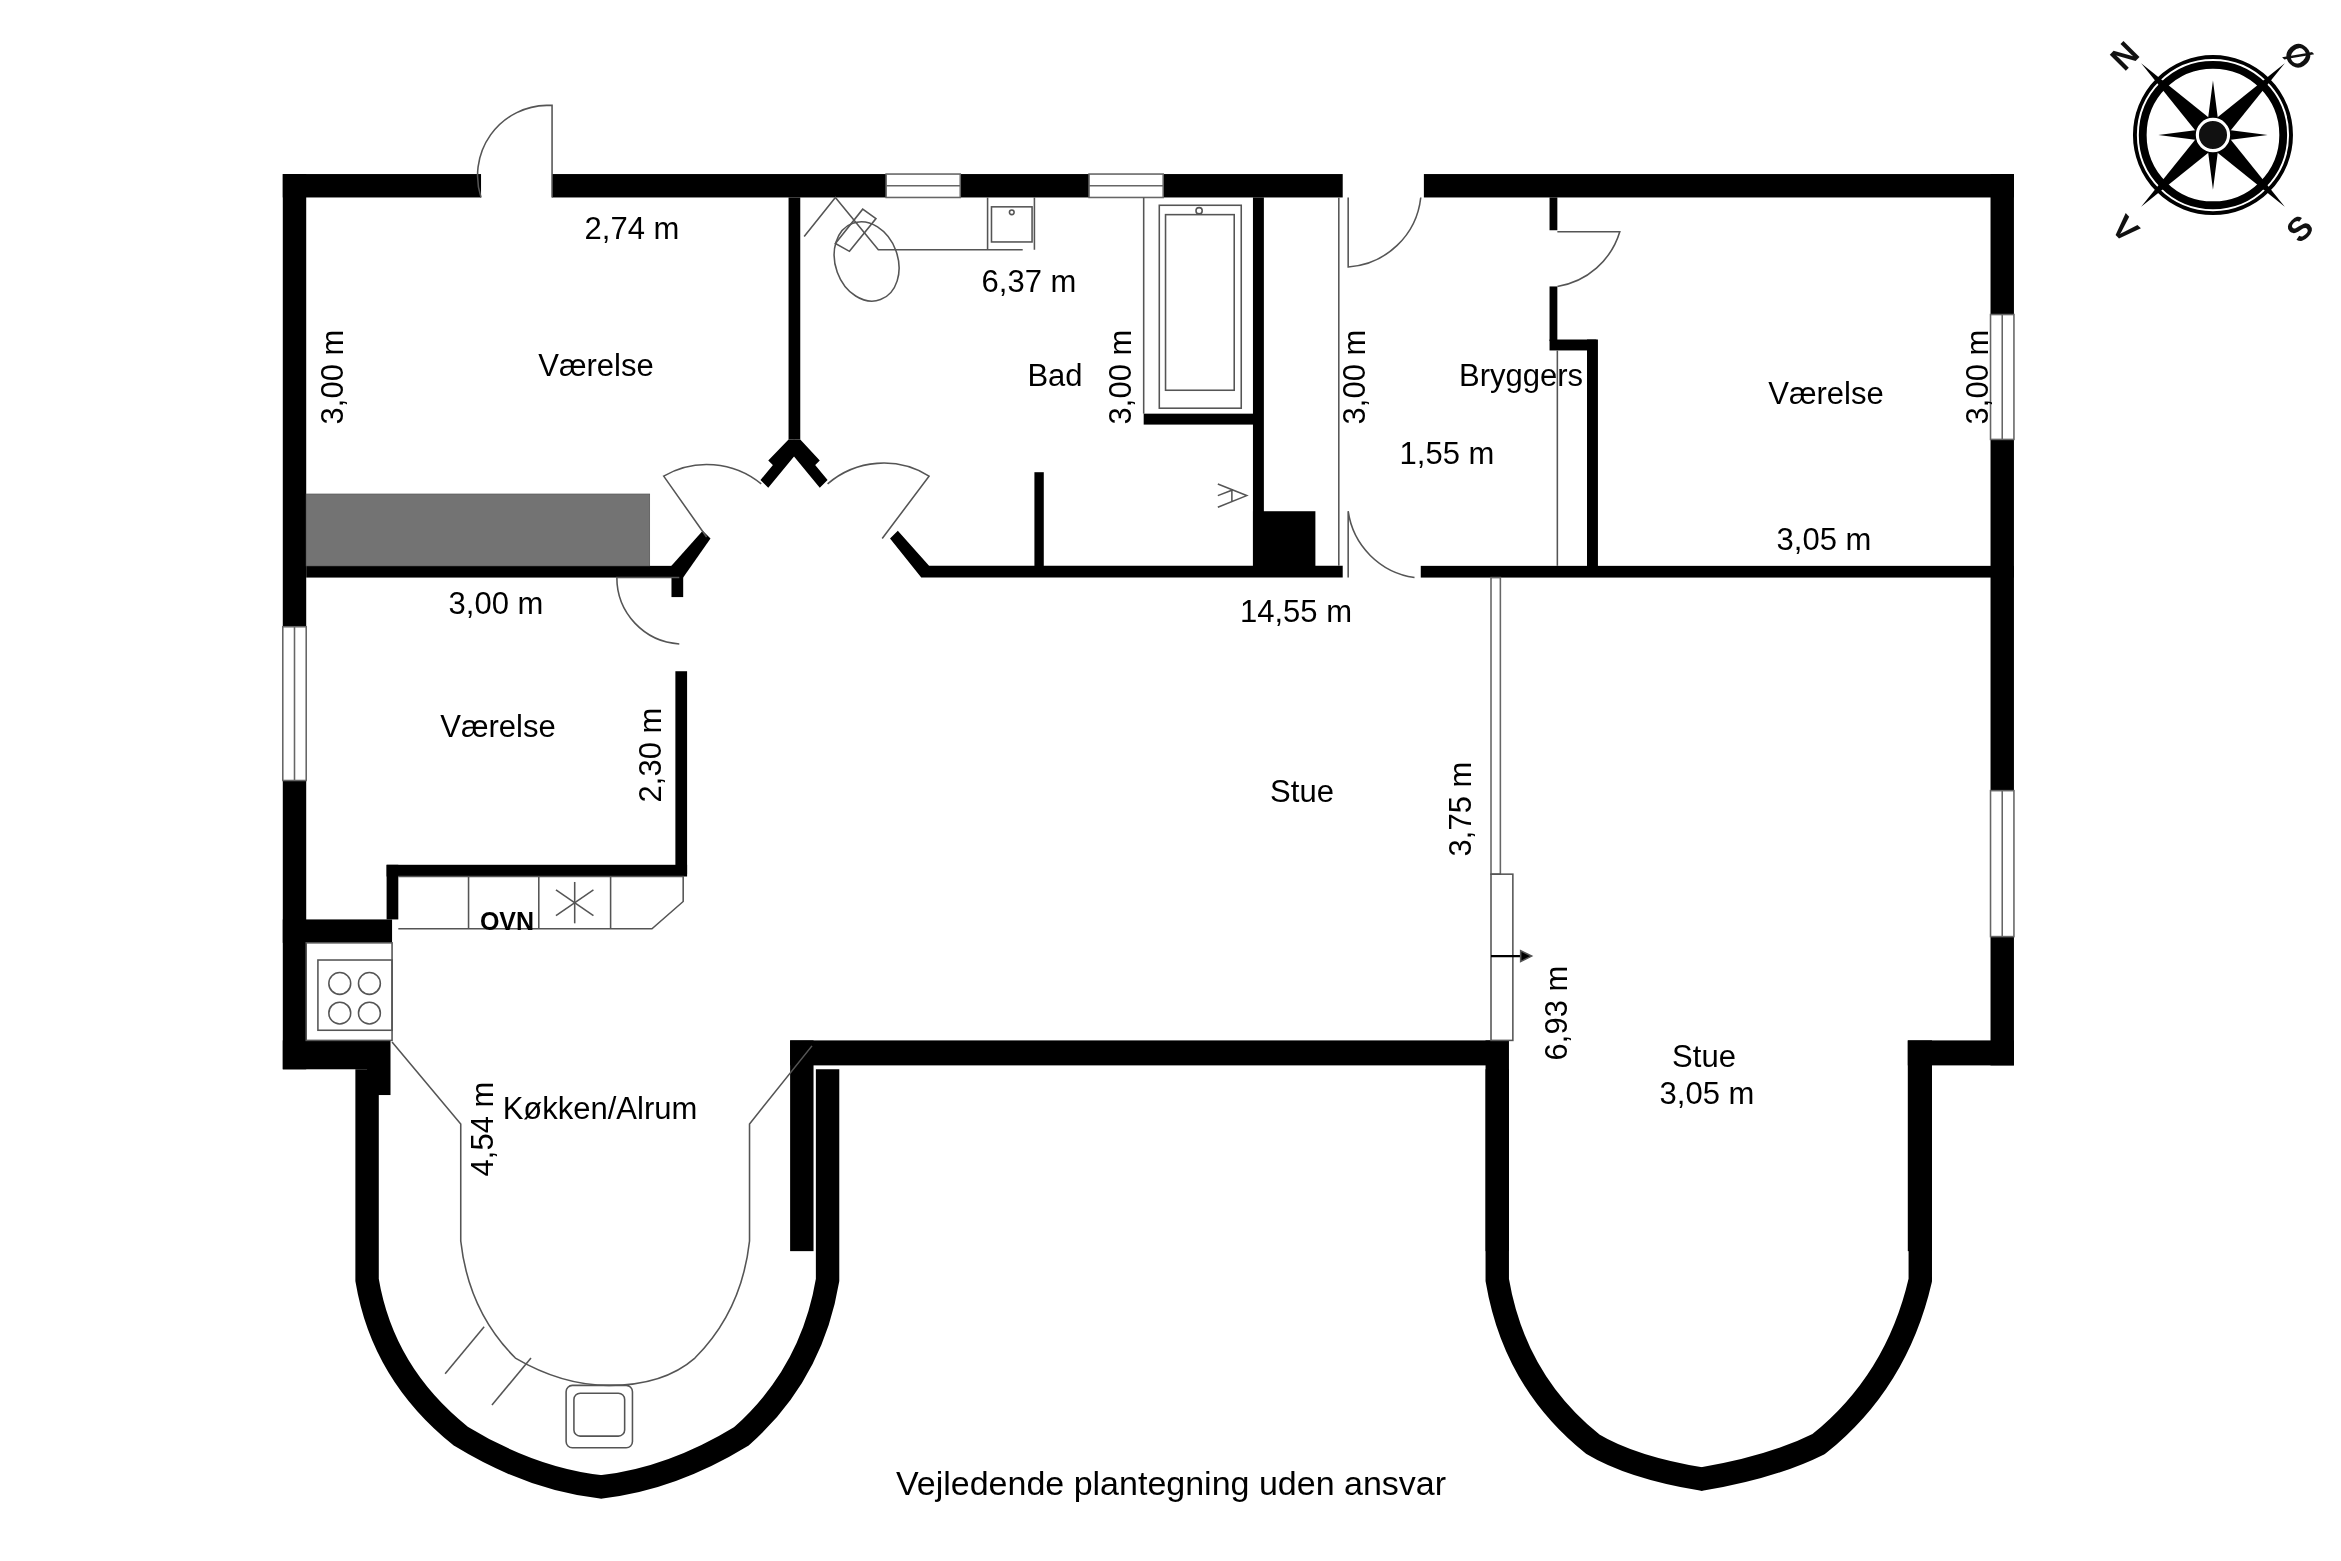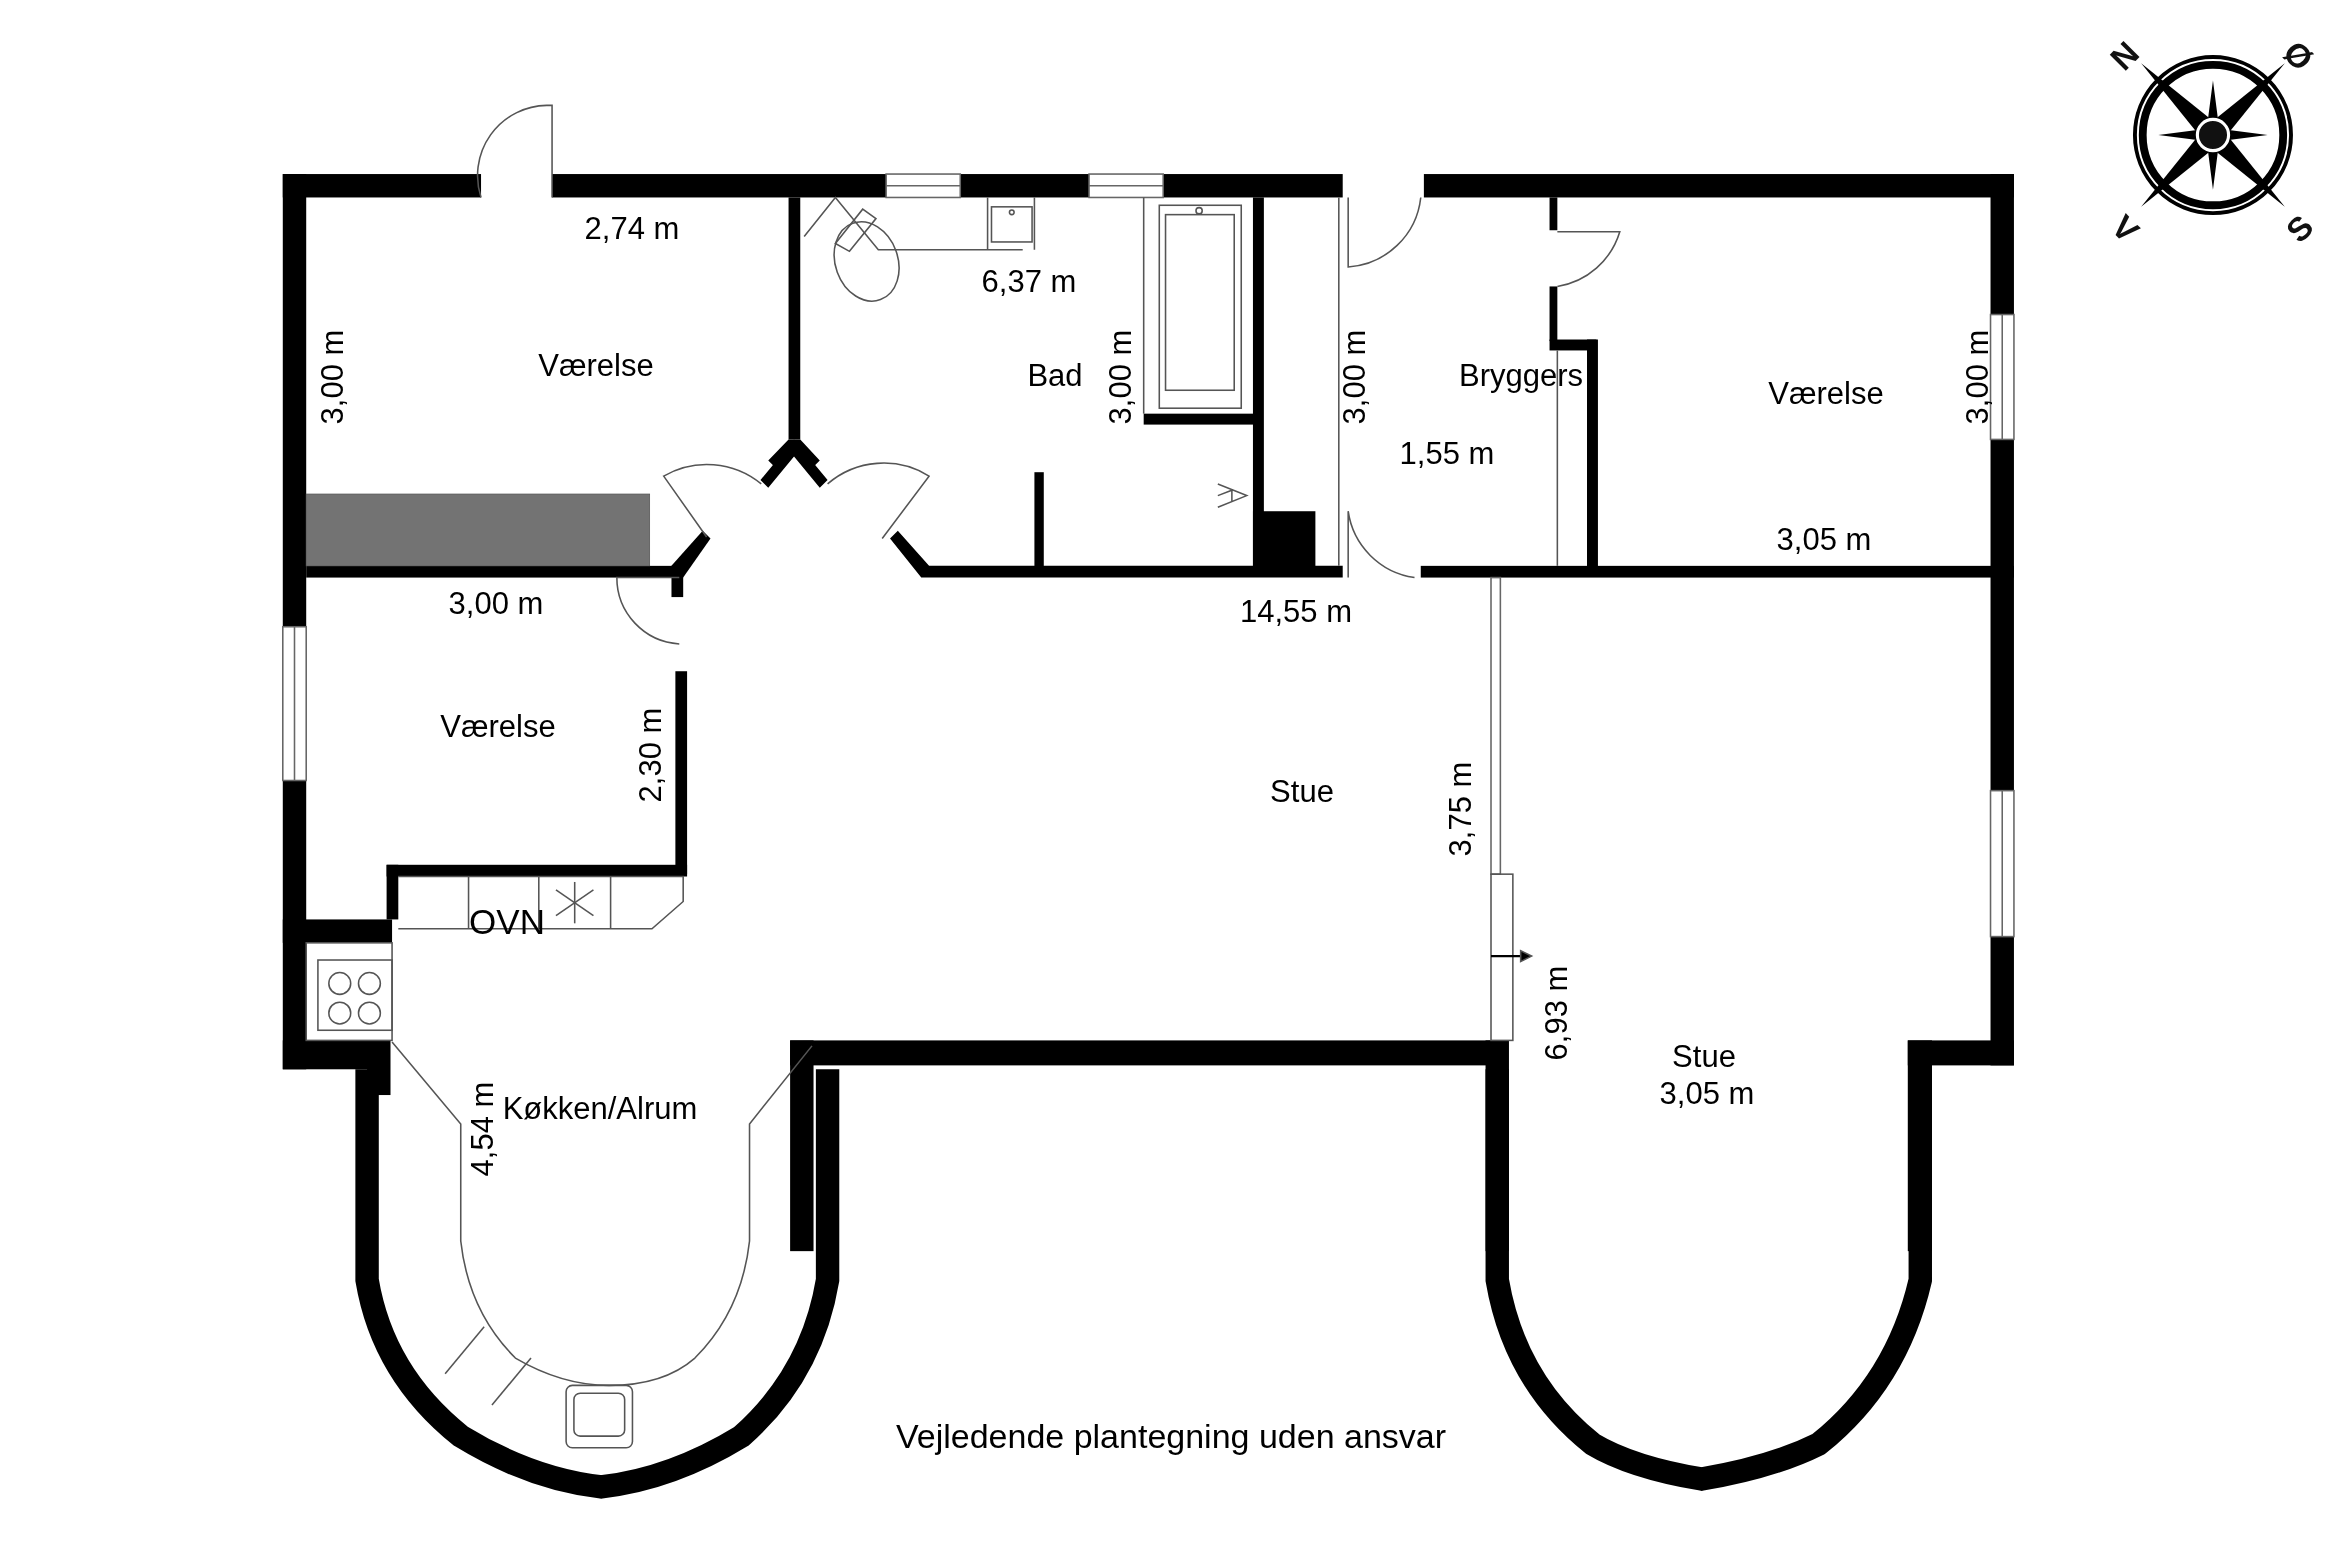--- a/index.html
+++ b/index.html
@@ -1,21 +1,21 @@
 <!DOCTYPE html>
 <html style="font-size:12.5px"><head>
 <meta charset="utf-8">
 <style>
   html, body { margin:0; padding:0; background:#ffffff; }
   body { width:2342px; height:1561px; position:relative; overflow:hidden; font-family:"Liberation Sans", sans-serif; }
   svg#plan { position:absolute; left:0; top:0; }
   .lbl { position:absolute; color:#000; font-size:31px; white-space:nowrap; line-height:1; transform:translate(-50%,-50%); }
   .lbl.v { transform:translate(-50%,-50%) rotate(-90deg); }
-  .lbl.small { font-size:35px; }
-  .footer { position:absolute; left:50%; top:1436px; transform:translate(-50%,-50%); font-size:34px; color:#000; white-space:nowrap; }
+  .lbl.small { font-size:25px;font-weight:bold; }
+  .footer { position:absolute; left:50%; top:1483px; transform:translate(-50%,-50%); font-size:34px; color:#000; white-space:nowrap; }
   .compass-letter { position:absolute; font-size:33px; font-weight:bold; color:#111; transform:translate(-50%,-50%); }
 </style>
 </head>
 <body>
 
 <svg id="plan" width="2342" height="1561" viewBox="0 0 3000 2000">
 
   <g fill="#000">
 
     <rect x="362" y="223" width="254" height="30"></rect>

